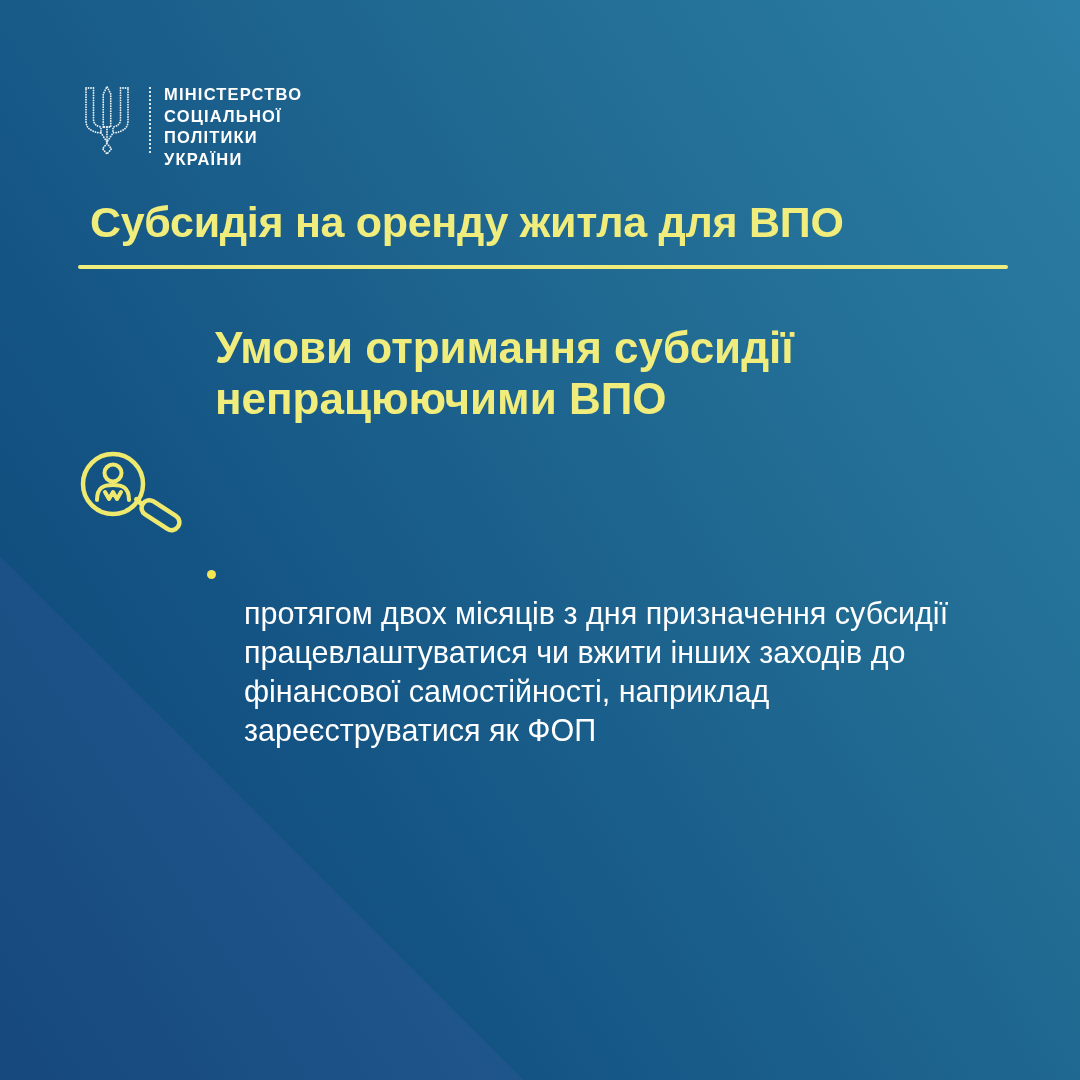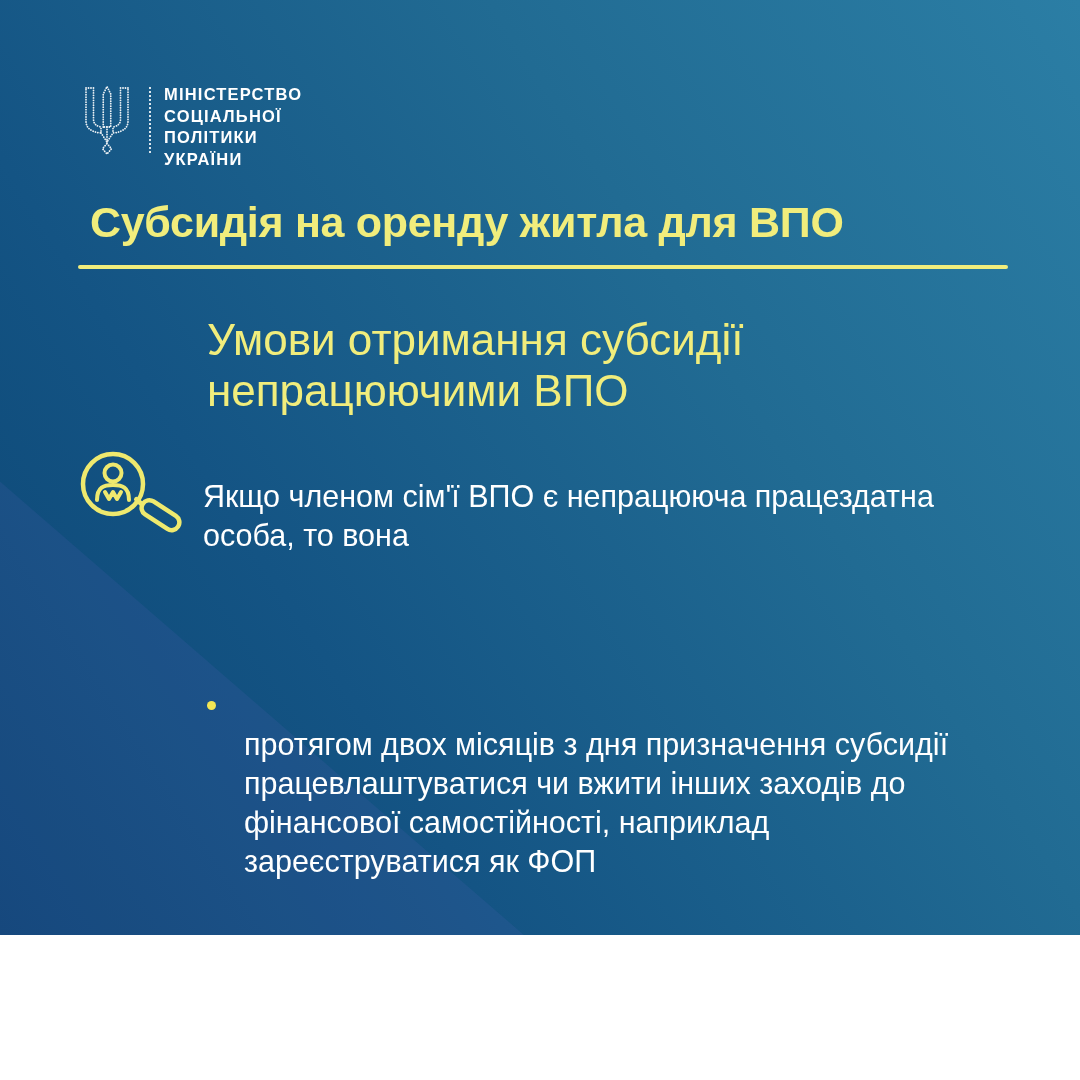--- a/index.html
+++ b/index.html
@@ -3,21 +3,21 @@
 <meta charset="utf-8">
 <style>
   html,body{margin:0;padding:0;}
   body{
     width:1080px;height:1080px;
     font-family:"Liberation Sans","DejaVu Sans",sans-serif;
     overflow:hidden;
   }
   .poster{
     position:relative;
-    width:1080px;height:935px;
+    width:1080px;height:1080px;
     background:linear-gradient(237deg,#2b7ea5 0%,#216b93 35%,#145484 70%,#0b4573 100%);
     overflow:hidden;
   }
   .corner-triangle{
     position:absolute;inset:0;
     background:rgba(130,105,215,0.10);
     clip-path:polygon(0 51.5%,48.5% 100%,0 100%);
     pointer-events:none;
   }
   
@@ -38,22 +38,22 @@
     position:absolute;left:78px;top:186px;margin:12px;
     color:#f1ed7c;font-size:43px;font-weight:bold;
     letter-spacing:-0.3px;white-space:nowrap;
   }
   .title-rule{
     position:absolute;left:78px;top:265px;width:930px;height:3.5px;
     background:#f1ed7c;border-radius:2px;
   }
   
   .subtitle{
-    position:absolute;left:203px;top:310px;margin:4px;
-    color:#f1ed7c;font-size:44px;font-weight:normal;line-height:51px;
+    position:absolute;left:203px;top:310px;margin:12px;
+    color:#f1ed7c;font-size:44px;font-weight:bold;line-height:51px;
     white-space:pre-line;
   }
   
   .search-icon{position:absolute;left:70px;top:444px;width:115px;height:100px;}
   
   .text-col{
     position:absolute;left:203px;top:438px;width:850px;
     color:#ffffff;font-size:30.5px;line-height:39px;
     white-space:pre-line;
   }
@@ -98,22 +98,20 @@
   <svg class="search-icon" viewBox="0 0 115 100" fill="none" stroke="#efe96e" stroke-width="4.5" stroke-linecap="round" stroke-linejoin="round">
     <circle cx="43" cy="40" r="30"></circle>
     <circle cx="43" cy="29" r="8.5" stroke-width="4"></circle>
     <path d="M27 56 C27 43 34 41 43 41 C52 41 59 43 59 56" stroke-width="4"></path>
     <path d="M35 48 L39 55 L43 48 L47 55 L51 48" stroke-width="4"></path>
     <path d="M66.5 55.5 L71 59.5" stroke-width="5"></path>
     <rect x="73" y="52" width="42" height="15.5" rx="7.7" transform="rotate(33 73 59.5)"></rect>
   </svg>
 
   <section class="text-col">
-    <p class="intro">Якщо членом сім'ї ВПО є непрацююча працездатна
-особа, то вона</p>
 
     <ul class="cond-list">
       <li>
         <span class="bullet-dot"></span><span>протягом двох місяців з дня призначення субсидії
 працевлаштуватися чи вжити інших заходів до
 фінансової самостійності, наприклад
 зареєструватися як ФОП</span><span class="accent"></span><span></span>
       </li>
     </ul>
 

